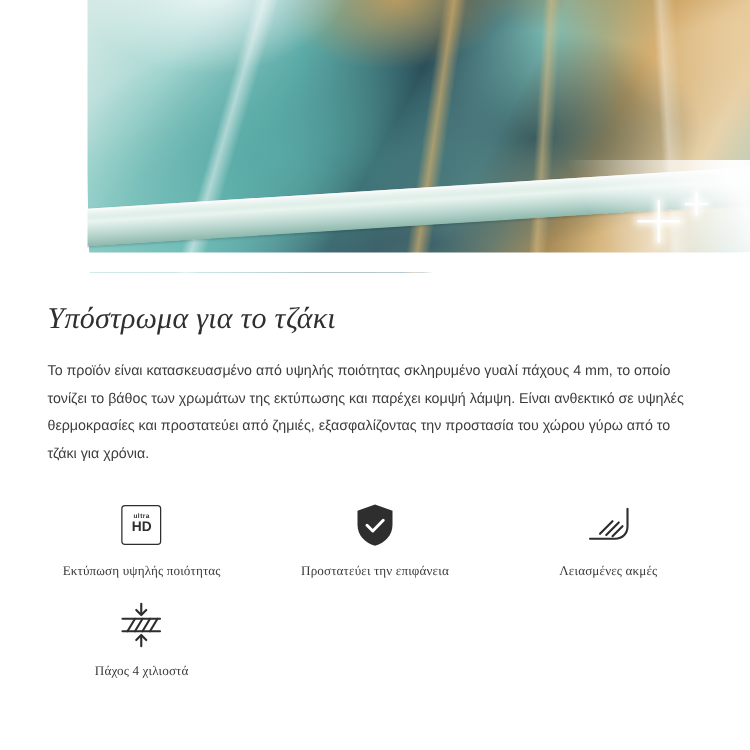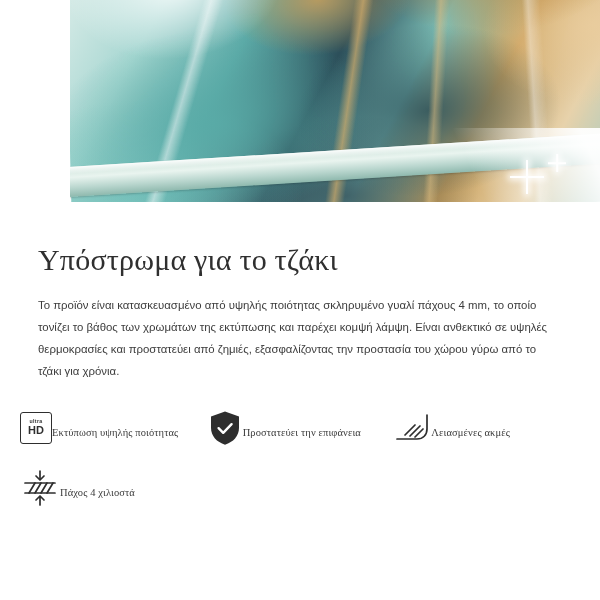--- a/index.html
+++ b/index.html
@@ -134,25 +134,26 @@
     background: #ffffff;
   }
 
   
   .content {
     padding: 22px 38px 0 38px;
   }
   .headline {
     font-family: "Liberation Serif", serif;
     color: #2f2f2f;
-    font-size: 30px;
+    font-size: 24px;
     line-height: 1.32;
     font-weight: 400;
     margin: 0 0 14px 0;
     letter-spacing: .2px;
+    font-style: italic;
   }
   .headline .line2 { display: block; }
   .body-text {
     font-family: Liberation Sans, sans-serif;
     color: #3c3c3c;
     font-size: 11.4px;
     line-height: 1.95;
     margin: 0;
     max-width: 530px;
   }
@@ -161,21 +162,21 @@
   .features {
     margin-top: 22px;
     padding: 0 20px;
     display: grid;
     grid-template-columns: repeat(3, 1fr);
     grid-row-gap: 14px;
     grid-column-gap: 0;
   }
   .feature {
     display: flex;
-    flex-direction: row;
+    flex-direction: column;
     align-items: center;
     justify-content: flex-start;
   }
   .feature-icon {
     height: 46px;
     display: flex;
     align-items: center;
     justify-content: center;
   }
   .feature-label {

